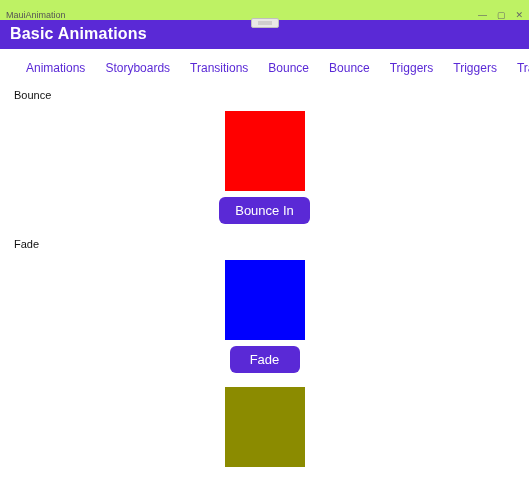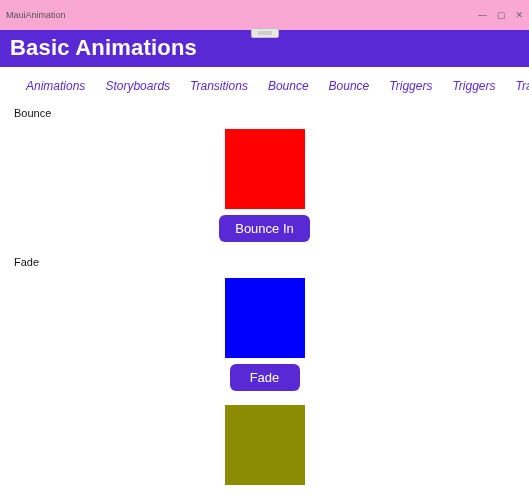--- a/index.html
+++ b/index.html
@@ -1,24 +1,24 @@
 <!DOCTYPE html>
 <html><head>
 <meta charset="utf-8">
 <style>
   * { margin: 0; padding: 0; box-sizing: border-box; }
   html, body { width: 529px; height: 500px; font-family: "Segoe UI", Arial, sans-serif; overflow: hidden; background: #fff; }
-  .titlebar { height: 30px; background: #f9a8d4; display: flex; align-items: center; justify-content: space-between; padding: 0 6px; font-size: 9px; color: #555; }
+  .titlebar { height: 20px; background: #bef264; display: flex; align-items: flex-end; justify-content: space-between; padding: 0 6px; font-size: 9px; color: #555; }
   .titlebar-controls { display: flex; gap: 10px; font-size: 9px; color:#666; }
   .titlebar-controls span { cursor: default; }
   .header { background: #5a29d6; color: #fff; padding: 5px 10px 6px 10px; position: relative; }
-  .header h1 { font-size: 22px; font-weight: 600; letter-spacing: 0.2px; }
+  .header h1 { font-size: 16px; font-weight: 600; letter-spacing: 0.2px; }
   .little-tag { position: absolute; top: -2px; left: 50%; transform: translateX(-50%); width: 28px; height: 10px; background: #e9e8e6; border: 1px solid #c0bfbd; border-radius: 2px; display:flex; align-items:center; justify-content:center; }
   .little-tag-inner { width: 14px; height: 4px; background: #d0cfcd; }
-  .tabstrip { display: flex; gap: 20px; padding: 12px 16px 10px 26px; font-size: 12px; font-style: italic; }
+  .tabstrip { display: flex; gap: 20px; padding: 12px 16px 10px 26px; font-size: 12px; }
   .tab { color: #5a29d6; cursor: pointer; }
   .content { padding: 0 12px 0 12px; }
   .section { margin-bottom: 14px; }
   .section-label { font-size: 11px; color: #111; margin: 4px 0 10px 2px; }
   .demo { display: flex; flex-direction: column; align-items: center; }
   .box { width: 80px; height: 80px; }
   .box-red { background: #ff0000; }
   .box-blue { background: #0000ff; }
   .box-olive { background: #8b8b00; }
   .btn { margin-top: 6px; background: #5a29d6; color: #fff; border: none; border-radius: 6px; padding: 6px 16px; font-size: 13px; cursor: pointer; min-width: 70px; }

